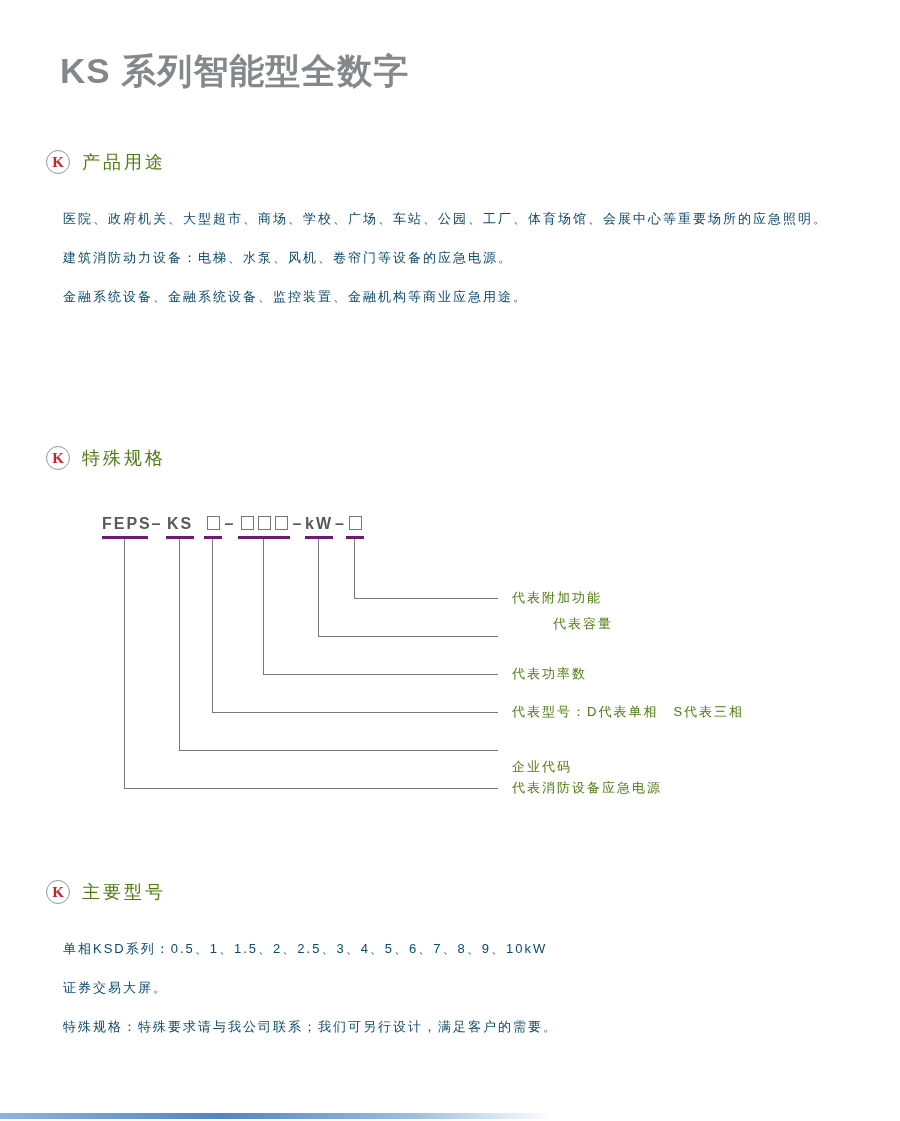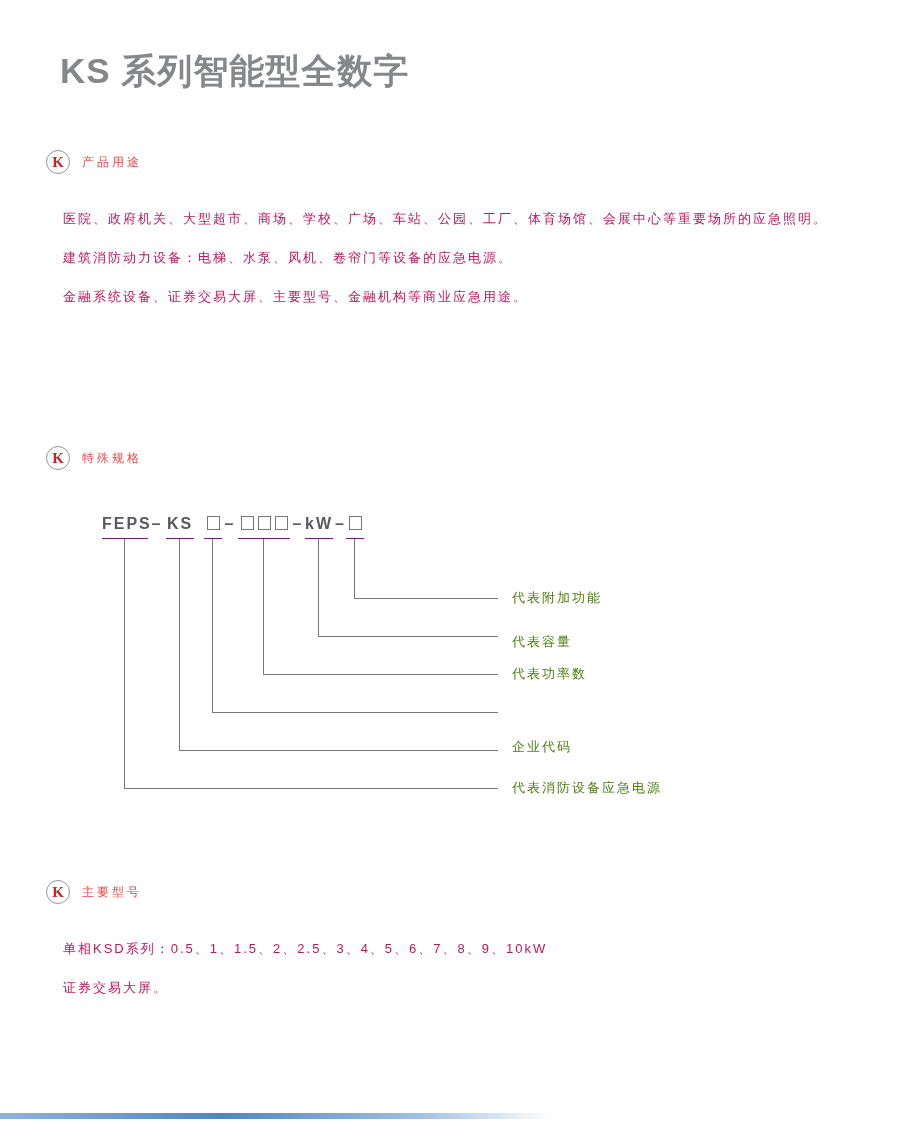--- a/index.html
+++ b/index.html
@@ -35,33 +35,33 @@
     align-items: center;
     justify-content: center;
     font-family: "Liberation Serif", "DejaVu Serif", serif;
     font-weight: bold;
     font-size: 15px;
     color: #cc2127;
     flex: 0 0 auto;
   }
   .sec-title {
     margin-left: 12px;
-    font-size: 12px;
-    color: #ef4444;
+    font-size: 18px;
+    color: #4d7c0f;
     letter-spacing: 3px;
     font-weight: normal;
   }
   .body-block {
     position: absolute;
     left: 63px;
     right: 30px;
   }
   .body-line {
     font-size: 13px;
-    color: #be185d;
+    color: #0c4a6e;
     letter-spacing: 2px;
     line-height: 39px;
     white-space: nowrap;
   }
   
   .diagram {
     position: absolute;
     left: 100px; top: 505px;
     width: 760px; height: 300px;
   }
@@ -70,21 +70,21 @@
     top: 8px;
     height: 26px;
     text-align: center;
     font-size: 16px;
     font-weight: bold;
     color: #58595c;
     letter-spacing: 2px;
     line-height: 22px;
     box-sizing: border-box;
   }
-  .seg.underlined { border-bottom: 1px solid #701a75; }
+  .seg.underlined { border-bottom: 3px solid #701a75; }
   .sq {
     display: inline-block;
     width: 11px; height: 12px;
     border: 1px solid #77787b;
     margin: 0 2px;
     vertical-align: -1px;
   }
   .vline { position: absolute; width: 1px; background: #77787b; top: 34px; }
   .hline { position: absolute; height: 1px; background: #77787b; }
   .dg-label {
@@ -113,21 +113,21 @@
 
   <div class="sec-header" style="top:150px;">
     <span class="k-badge">
         <span>K</span>
       </span>
     <span class="sec-title">产品用途</span>
   </div>
   <div class="body-block" style="top:199px;">
     <div class="body-line">医院、政府机关、大型超市、商场、学校、广场、车站、公园、工厂、体育场馆、会展中心等重要场所的应急照明。</div>
     <div class="body-line">建筑消防动力设备：电梯、水泵、风机、卷帘门等设备的应急电源。</div>
-    <div class="body-line">金融系统设备、证券交易大屏、主要型号、金融机构等商业应急用途。</div>
+    <div class="body-line">金融系统设备、金融系统设备、监控装置、金融机构等商业应急用途。</div>
   </div>
 
   <div class="sec-header" style="top:446px;">
     <span class="k-badge">
         <span>K</span>
       </span>
     <span class="sec-title">特殊规格</span>
   </div>
 
   <div class="diagram">
@@ -151,32 +151,34 @@
     <div class="vline" style="left:254px;height:59px;"></div>
 
     <div class="hline" style="top:93px;left:254px;width:144px;"></div>
     <div class="hline" style="top:131px;left:218px;width:180px;"></div>
     <div class="hline" style="top:169px;left:163px;width:235px;"></div>
     <div class="hline" style="top:207px;left:112px;width:286px;"></div>
     <div class="hline" style="top:245px;left:79px;width:319px;"></div>
     <div class="hline" style="top:283px;left:24px;width:374px;"></div>
 
     <div class="dg-label" style="top:83px;">代表附加功能</div>
-    <div class="dg-label" style="top:127px;">代表容量</div>
+    <div class="dg-label" style="top:109px;margin-left:41px;">代表容量</div>
     <div class="dg-label" style="top:159px;">代表功率数</div>
-    <div class="dg-label" style="top:232px;">企业代码</div>
+    <div class="dg-label" style="top:197px;">代表型号：D代表单相　S代表三相</div>
+    <div class="dg-label" style="top:252px;">企业代码</div>
     <div class="dg-label" style="top:273px;">代表消防设备应急电源</div>
   </div>
 
   <div class="sec-header" style="top:880px;">
     <span class="k-badge">
         <span>K</span>
       </span>
     <span class="sec-title">主要型号</span>
   </div>
   <div class="body-block" style="top:929px;">
     <div class="body-line">单相KSD系列：0.5、1、1.5、2、2.5、3、4、5、6、7、8、9、10kW</div>
     <div class="body-line">证券交易大屏。</div>
+    <div class="body-line">特殊规格：特殊要求请与我公司联系；我们可另行设计，满足客户的需要。</div>
   </div>
 
   <div class="footer-bar"></div>
 
 </div>
 
 </body></html>

